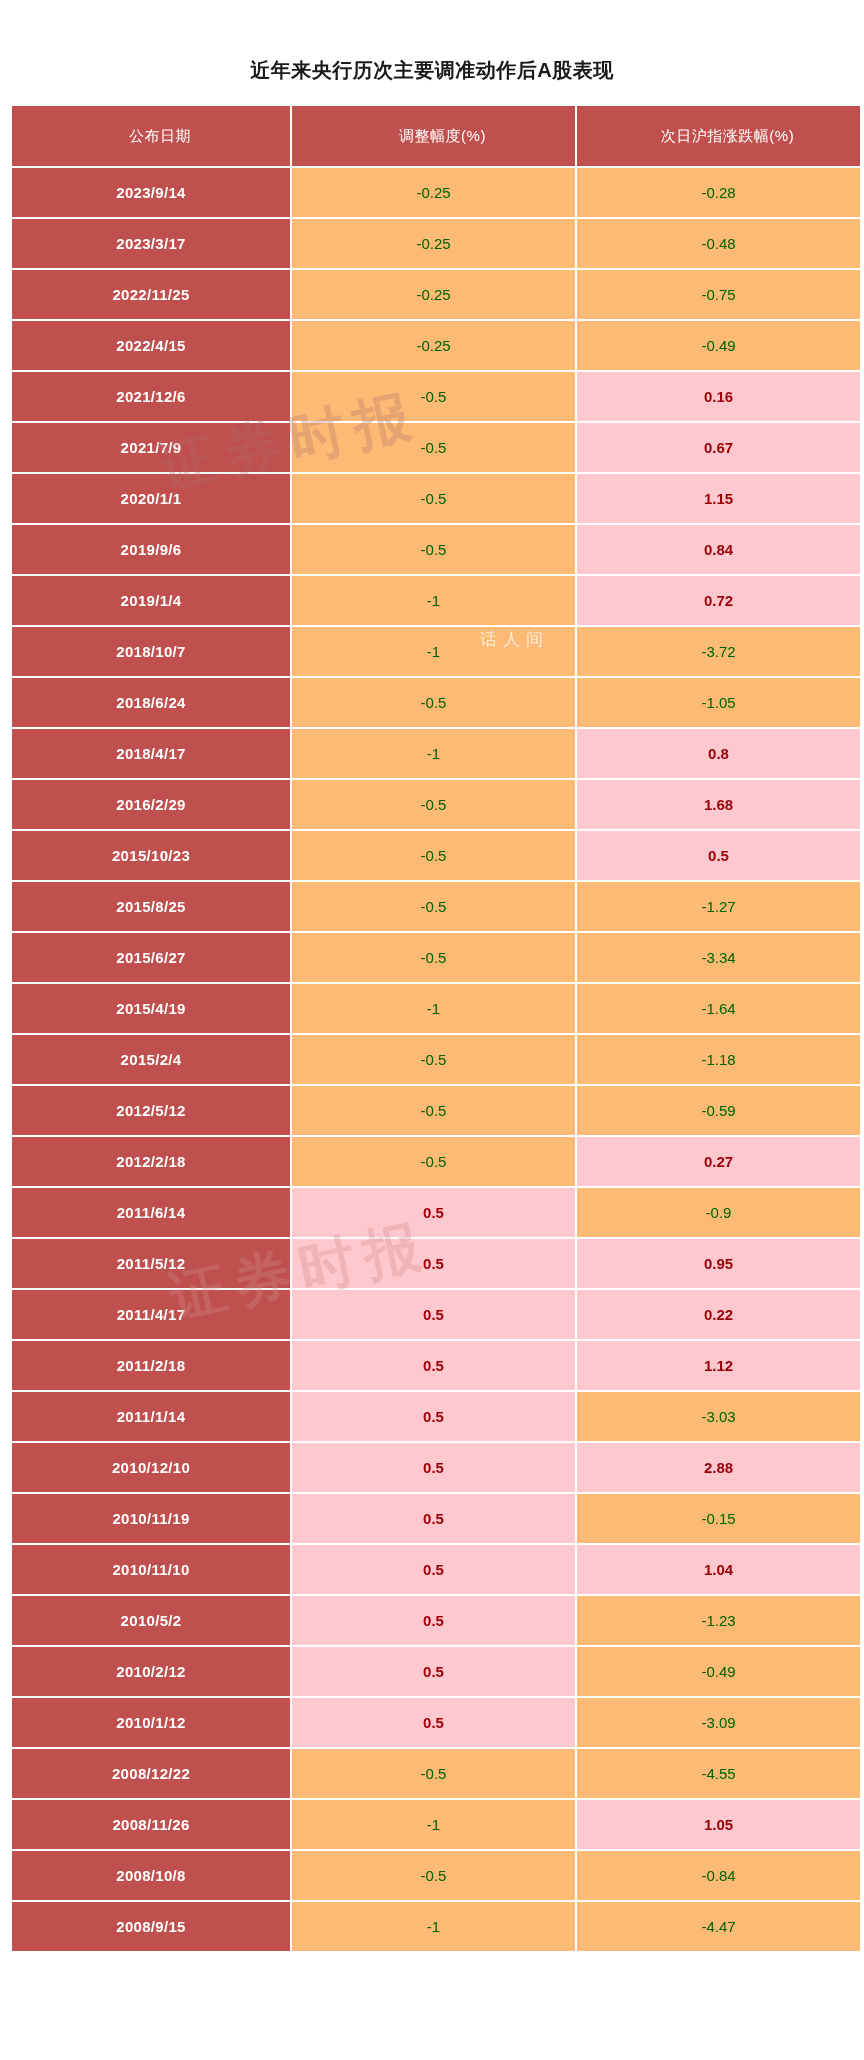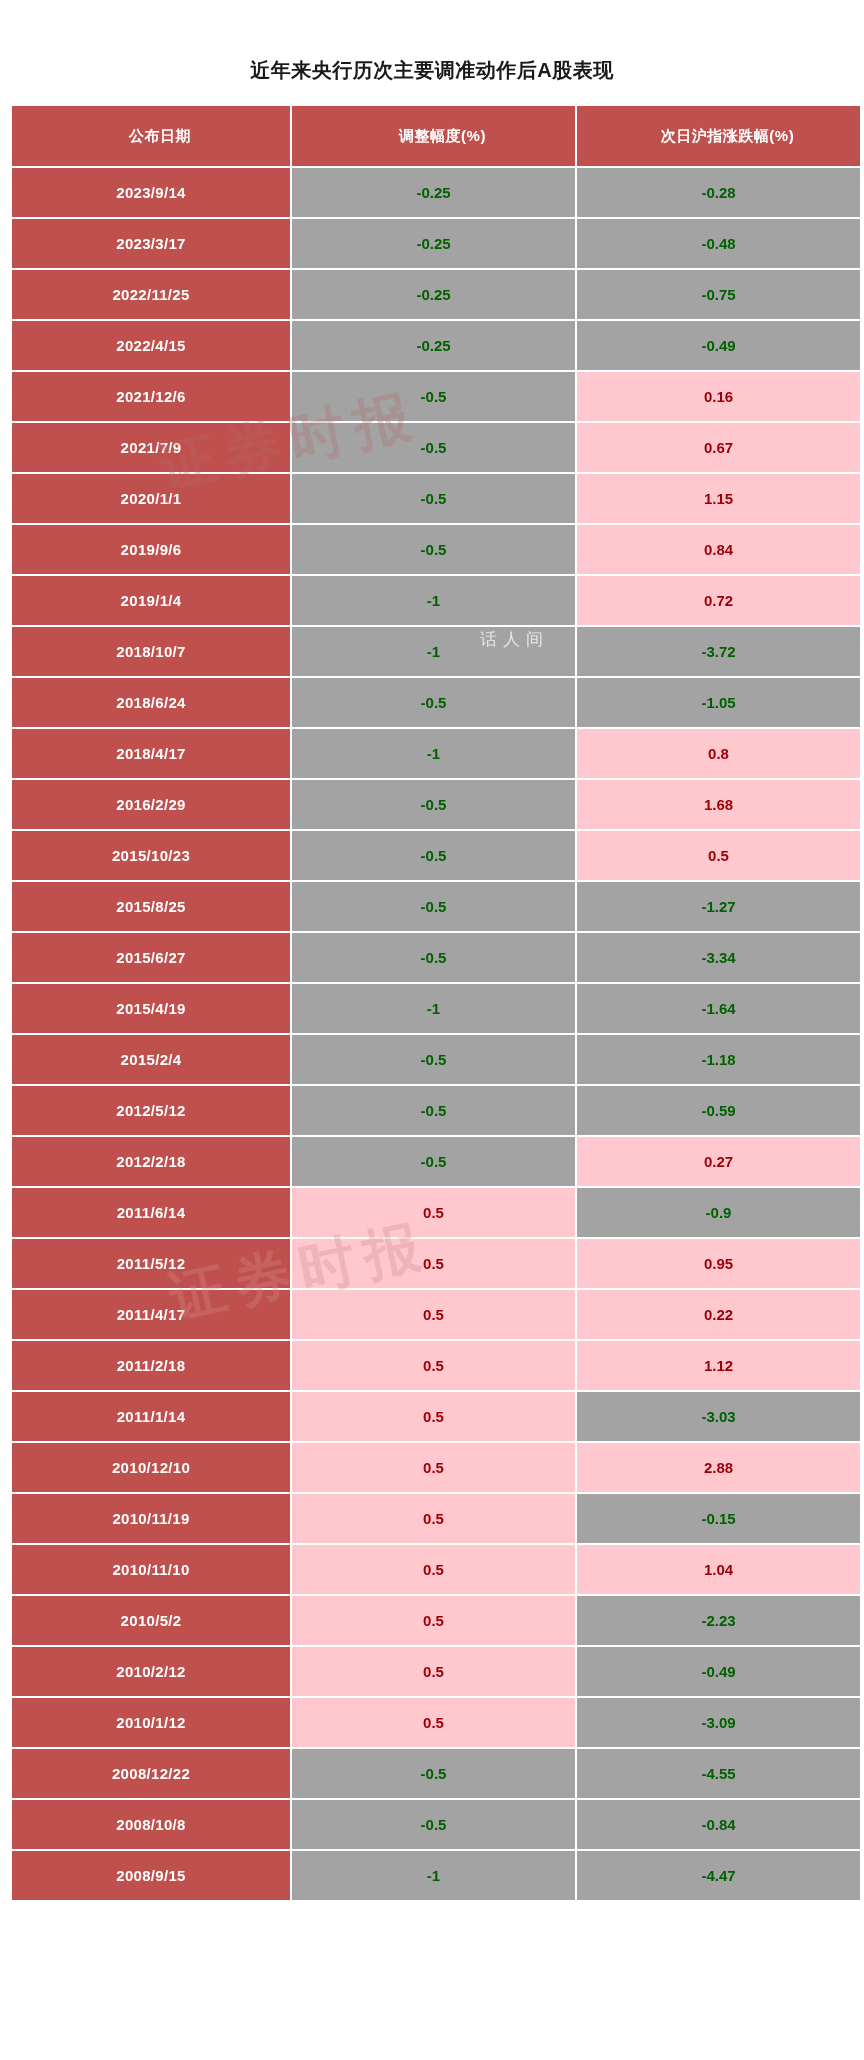--- a/index.html
+++ b/index.html
@@ -41,21 +41,21 @@
   }
 
   table.perf-table col.c-date  { width: 278px; }
   table.perf-table col.c-adj   { width: 283px; }
   table.perf-table col.c-chg   { width: 283px; }
 
   table.perf-table th {
     background: #c0504d;
     color: #ffffff;
     font-size: 15px;
-    font-weight: bold;
+    font-weight: normal;
     height: 58px;
     text-align: center;
     vertical-align: middle;
     border: none;
     letter-spacing: 0.5px;
     padding-left: 19px;
   }
 
   table.perf-table td {
     height: 47px;
@@ -66,23 +66,23 @@
   }
 
   td.date-cell {
     background: #c0504d;
     color: #ffffff;
     font-weight: bold;
     letter-spacing: 0.3px;
   }
 
   td.val-green {
-    background: #a3a3a3;
+    background: #fdba74;
     color: #006100;
-    font-weight: bold;
+    font-weight: normal;
   }
 
   td.val-pink {
     background: #ffc7ce;
     color: #9c0006;
     font-weight: bold;
   }
 
   
   .watermark {
@@ -273,36 +273,41 @@
           <td class="val-green">-0.15</td>
         </tr>
         <tr>
           <td class="date-cell">2010/11/10</td>
           <td class="val-pink">0.5</td>
           <td class="val-pink">1.04</td>
         </tr>
         <tr>
           <td class="date-cell">2010/5/2</td>
           <td class="val-pink">0.5</td>
-          <td class="val-green">-2.23</td>
+          <td class="val-green">-1.23</td>
         </tr>
         <tr>
           <td class="date-cell">2010/2/12</td>
           <td class="val-pink">0.5</td>
           <td class="val-green">-0.49</td>
         </tr>
         <tr>
           <td class="date-cell">2010/1/12</td>
           <td class="val-pink">0.5</td>
           <td class="val-green">-3.09</td>
         </tr>
         <tr>
           <td class="date-cell">2008/12/22</td>
           <td class="val-green">-0.5</td>
           <td class="val-green">-4.55</td>
+        </tr>
+        <tr>
+          <td class="date-cell">2008/11/26</td>
+          <td class="val-green">-1</td>
+          <td class="val-pink">1.05</td>
         </tr>
         <tr>
           <td class="date-cell">2008/10/8</td>
           <td class="val-green">-0.5</td>
           <td class="val-green">-0.84</td>
         </tr>
         <tr>
           <td class="date-cell">2008/9/15</td>
           <td class="val-green">-1</td>
           <td class="val-green">-4.47</td>

